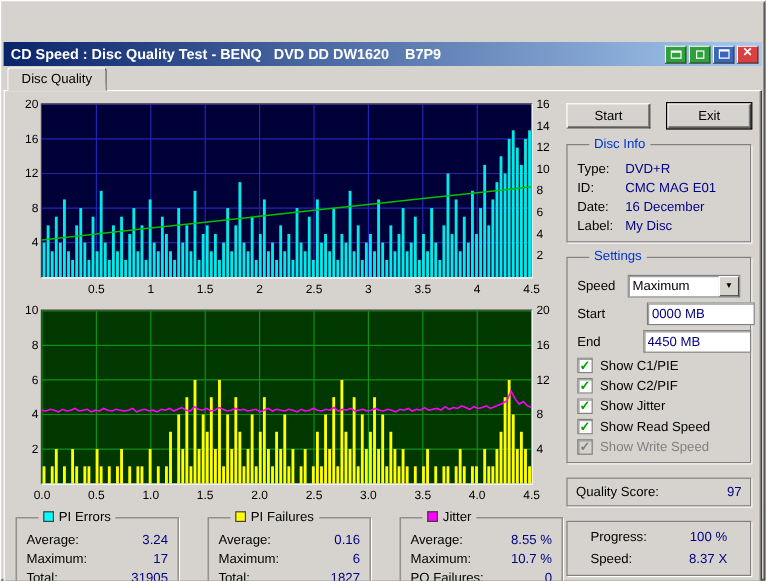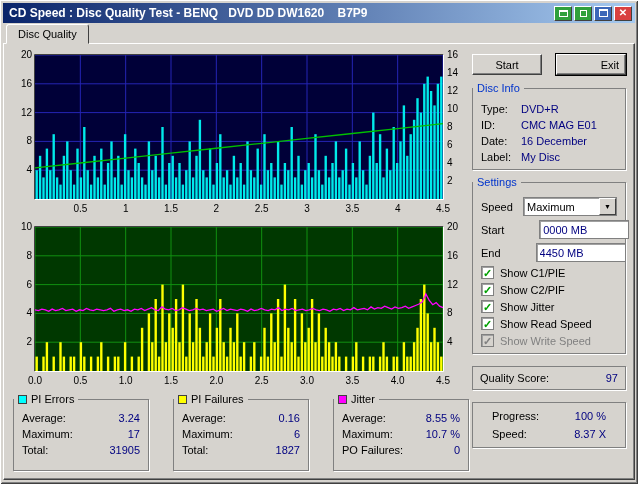--- a/index.html
+++ b/index.html
@@ -2,21 +2,21 @@
 <html><head>
 <meta charset="utf-8">
 <style>
   * { box-sizing: border-box; }
   body { margin: 0; background: #ffffff; font-family: "Liberation Sans", sans-serif; font-size: 11px; color: #000; }
 
   .window { position: relative; width: 638px; height: 484px; background: #d6d3ce; padding: 3px;
     box-shadow: inset 1px 1px 0 #ffffff, inset -1px -1px 0 #404040, inset 2px 2px 0 #d6d3ce, inset -2px -2px 0 #808080; }
 
   .titlebar { height: 20px; display: flex; align-items: center; padding: 0 3px 0 6px;
-    background: linear-gradient(to right, #0a246a, #a6caf0); }
+    background: linear-gradient(to right, #0a246a, #a6caf0); margin-top: 32px; }
   .title { flex: 1; color: #fff; font-weight: bold; font-size: 12px; white-space: pre; overflow: hidden; }
   .tb-buttons { display: flex; gap: 2px; }
   .tb-btn { width: 18px; height: 15px; display: flex; align-items: center; justify-content: center;
     border: 1px solid; border-color: #ffffff #404040 #404040 #ffffff; cursor: default; }
   .tb-green { background: #2fa03c; }
   .tb-blue  { background: #3c67b8; }
   .tb-red   { background: #d94040; }
   .glyph-window { display: block; width: 9px; height: 7px; border: 1px solid #fff; border-top-width: 2px; }
   .glyph-disk   { display: block; width: 7px; height: 7px; border: 1px solid #fff; }
   .glyph-max    { display: block; width: 9px; height: 8px; border: 1px solid #fff; border-top-width: 2px; }
@@ -30,33 +30,33 @@
     border: 1px solid; border-color: #ffffff #404040 #404040 #ffffff;
     box-shadow: inset -1px -1px 0 #808080; }
 
   .chart { position: absolute; left: 7px; background: #d6d3ce; }
   .chart-top { top: 5px; }
   .chart-bottom { top: 177px; }
 
   .statsrow { position: absolute; left: 9px; top: 355px; width: 456px; display: flex; gap: 24px; }
 
   .groupbox, .panelbox { position: relative; border: 1px solid #808080; box-shadow: 1px 1px 0 #ffffff; }
-  .legend { position: absolute; top: -8px; left: 0; background: #d6d3ce; padding: 0 4px; line-height: 14px; white-space: nowrap; }
+  .legend { position: absolute; top: -8px; left: 18px; background: #d6d3ce; padding: 0 4px; line-height: 14px; white-space: nowrap; }
   .legend-blue { color: #0033cc; }
 
   .statbox { flex: 1; padding: 10px 7px 4px; min-height: 72px; }
   .statrow { display: flex; justify-content: space-between; padding: 2px 1px; }
   .statrow .val { color: #000080; }
   .swatch { display: inline-block; width: 9px; height: 9px; border: 1px solid #404040; margin-right: 4px; vertical-align: -1px; background: #ccc; }
 
   .rightcol { position: absolute; left: 468px; top: 10px; width: 154px; }
   .btnrow { display: flex; justify-content: space-between; margin-bottom: 13px; }
   .btn { width: 70px; height: 21px; background: #d6d3ce; font-family: "Liberation Sans", sans-serif; font-size: 11px;
     border: 1px solid; border-color: #ffffff #404040 #404040 #ffffff; box-shadow: inset -1px -1px 0 #808080; cursor: default; }
-  .btn-default { outline: 1px solid #000; text-align: right; }
+  .btn-default { outline: 1px solid #000; }
 
   .infobox { padding: 12px 6px 4px; margin-bottom: 12px; }
   .inforow { display: flex; padding: 2px 2px; }
   .inforow .lbl { width: 40px; }
   .inforow .val { color: #000080; }
 
   .settingsbox { padding: 12px 6px 4px; margin-bottom: 12px; }
   .fieldrow { display: flex; align-items: center; padding: 2px 2px; height: 23px; }
   .fieldrow .lbl { width: 42px; }
   .combo { flex: 1; height: 19px; background: #fff; border: 1px solid #808080; box-shadow: inset 1px 1px 0 #a0a0a0;

